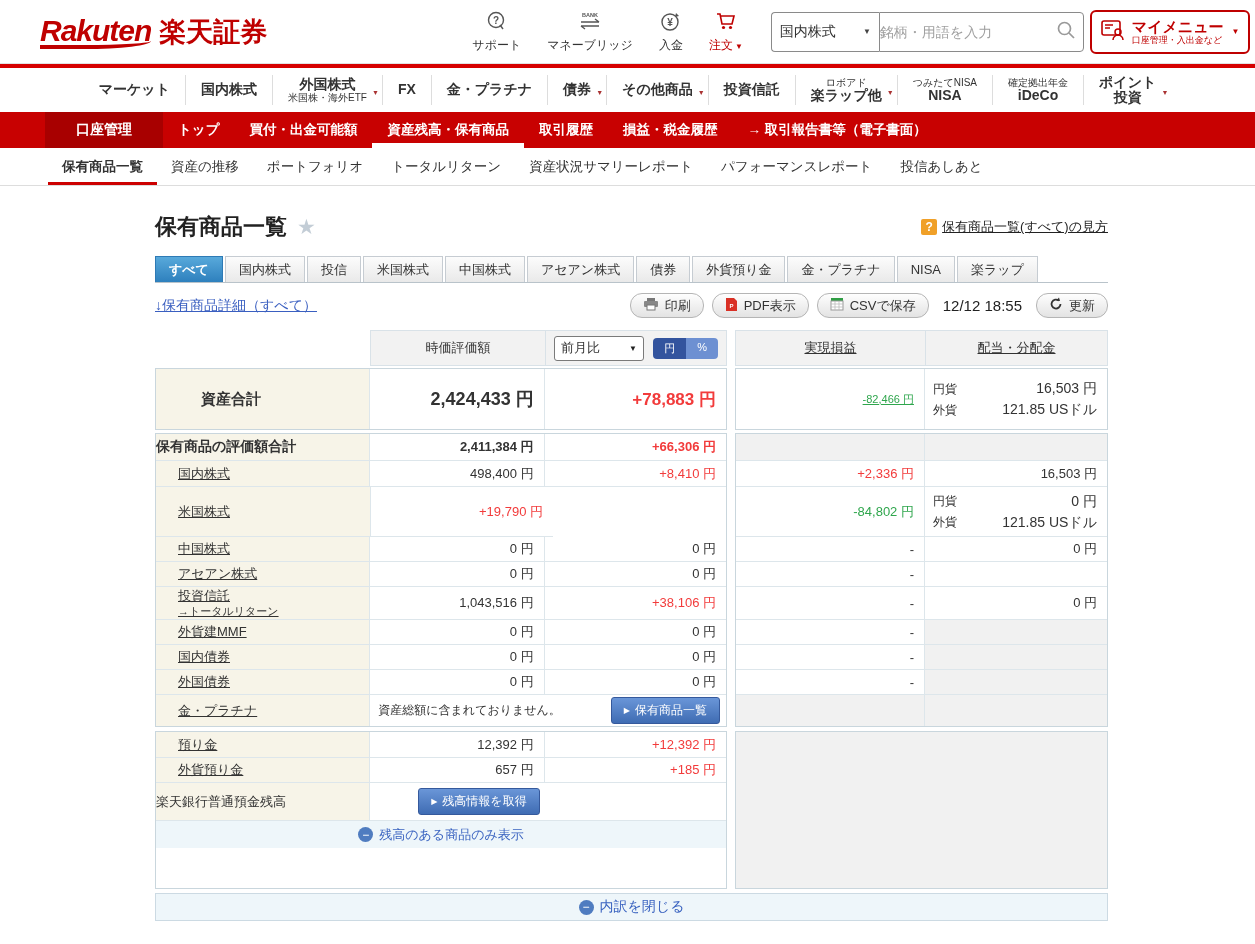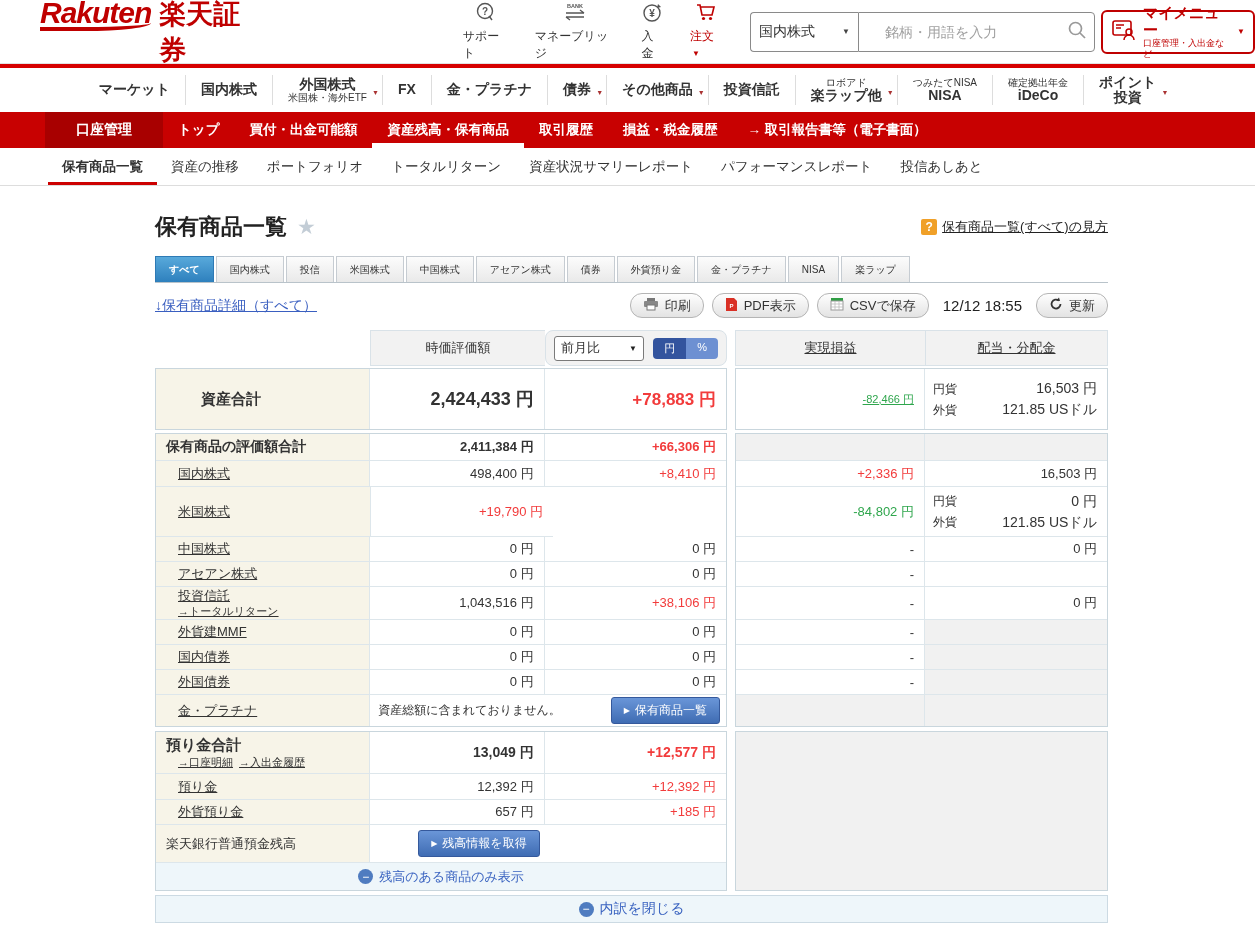--- a/index.html
+++ b/index.html
@@ -11,21 +11,21 @@
   .logo { margin-left:40px; display:flex; align-items:baseline; gap:8px; }
   .logo .brand { color:#bf0000; font-weight:bold; font-style:italic; font-size:30px; letter-spacing:-1px; border-bottom:4px solid #bf0000; border-radius:0 0 60%/8px; line-height:0.95; }
   .logo .prod { color:#bf0000; font-weight:bold; font-size:27px; }
   .qlinks { display:flex; gap:26px; margin-left:205px; }
   .qitem { display:flex; flex-direction:column; align-items:center; gap:2px; font-size:12px; color:#333; cursor:pointer; }
   .qitem.red { color:#bf0000; }
   .qcaret { color:#bf0000; font-size:8px; margin-left:2px; }
   .searchgrp { display:flex; margin-left:28px; height:40px; }
   .fsel { display:flex; align-items:center; justify-content:space-between; width:108px; border:1px solid #8a8a8a; border-right:none; border-radius:4px 0 0 4px; padding:0 8px; font-size:14px; background:#fff; cursor:pointer; }
   .fsel .car { font-size:8px; color:#444; }
-  .sinput { width:237px; border:1px solid #8a8a8a; border-radius:0 4px 4px 0; padding:0 30px 0 26px; font-size:14px; color:#333; font-family:inherit; }
+  .sinput { width:205px; border:1px solid #8a8a8a; border-radius:0 4px 4px 0; padding:0 30px 0 0; font-size:14px; color:#333; font-family:inherit; }
   .sinput::placeholder { color:#a0a0a0; }
   .sbtn { margin-left:-28px; align-self:center; background:none; border:none; cursor:pointer; }
   .mymenu { margin-left:14px; width:160px; height:44px; border:2px solid #bf0000; border-radius:6px; background:#fff; display:flex; align-items:center; gap:6px; padding:0 8px; cursor:pointer; }
   .mymenu .txt { display:flex; flex-direction:column; line-height:1.15; }
   .mymenu .l1 { color:#bf0000; font-weight:bold; font-size:15px; }
   .mymenu .l2 { color:#bf0000; font-size:9px; }
   .mymenu .car { color:#bf0000; font-size:8px; margin-left:2px; }
 
   
   .mainnav { height:48px; border-top:4px solid #d60000; display:flex; align-items:center; justify-content:center; background:#fff; }
@@ -49,21 +49,21 @@
 
   
   .content { padding-left:155px; padding-right:0; }
   .titlerow { display:flex; align-items:center; margin-top:26px; width:953px; }
   .pgtitle { font-size:22px; font-weight:bold; color:#222; }
   .star { color:#c3cdd6; font-size:21px; margin-left:10px; cursor:pointer; }
   .helplink { margin-left:auto; display:flex; align-items:center; gap:5px; font-size:13px; color:#222; }
   .qmark { width:16px; height:16px; background:#f0a028; color:#fff; font-weight:bold; font-size:12px; display:flex; align-items:center; justify-content:center; border-radius:2px; }
 
   .tabs { display:flex; margin-top:14px; width:953px; border-bottom:1px solid #b9c3ca; align-items:flex-end; }
-  .tab { height:26px; line-height:25px; padding:0 13px; font-size:10px; border:1px solid #c6ccd2; border-bottom:none; background:linear-gradient(#fcfcfc,#e9e9e9); margin-right:2px; cursor:pointer; white-space:nowrap; color:#333; }
+  .tab { height:26px; line-height:25px; padding:0 13px; font-size:13px; border:1px solid #c6ccd2; border-bottom:none; background:linear-gradient(#fcfcfc,#e9e9e9); margin-right:2px; cursor:pointer; white-space:nowrap; color:#333; }
   .tab.active { background:linear-gradient(#58a9db,#2e80bd); color:#fff; font-weight:bold; border-color:#2e7ab5; }
 
   .toolbar { display:flex; align-items:center; margin-top:10px; width:953px; }
   .dlink { color:#3a5fc0; font-size:14px; }
   .tools { margin-left:auto; display:flex; align-items:center; gap:8px; }
   .gbtn { display:inline-flex; align-items:center; gap:6px; height:25px; padding:0 12px; font-size:13px; color:#333; background:linear-gradient(#fefefe,#e3e3e3); border:1px solid #b5b5b5; border-radius:12px; cursor:pointer; }
   .tstamp { font-size:15px; color:#222; margin:0 6px; }
 
   
   .twrap { margin-top:12px; width:953px; }
@@ -71,37 +71,37 @@
   .ltab { width:572px; }
   .rtab { width:373px; }
   .gapcol { width:8px; }
   .flexside { display:flex; }
 
   .c { border-right:1px solid #dde6eb; border-bottom:1px solid #dde6eb; display:flex; align-items:center; }
   .block { border:1px solid #c9d6dd; }
   .block .trow:last-child .c { border-bottom:none; }
   .block .trow .c:last-child { border-right:none; }
 
-  .lab { width:215px; background:#f7f4e8; padding-left:10px; }
+  .lab { width:215px; background:#f7f4e8; }
   .lab.sub { padding-left:22px; }
   .lab.boldlab { font-weight:bold; font-size:14px; }
   .v1 { width:175px; justify-content:flex-end; padding-right:10px; }
   .v2 { width:182px; justify-content:flex-end; padding-right:10px; }
   .m23 { width:357px; }
   .r1 { width:190px; justify-content:flex-end; padding-right:10px; }
   .r2 { width:183px; }
   .gray { background:#f1f1f1; }
   .red { color:#f23b3b; }
   .green { color:#2fa64d; }
   .bold { font-weight:bold; }
 
   .hcell { background:#f2f2f2; border:1px solid #d9e2e8; display:flex; align-items:center; justify-content:center; font-size:13px; color:#333; }
   .hc-lab { width:215px; border:none; background:transparent; }
   .hc-v1 { width:175px; border-right:none; }
-  .hc-v2 { width:182px; justify-content:space-between; padding:0 8px;border-radius:8px; }
+  .hc-v2 { width:182px; justify-content:space-between; padding:0 8px; }
   .hc-r1 { width:190px; border-right:none; }
   .hc-r2 { width:183px; }
   .selbox { display:flex; align-items:center; justify-content:space-between; width:90px; height:25px; background:#fff; border:1px solid #7a7a7a; border-radius:3px; padding:0 6px; font-size:13px; cursor:pointer; }
   .selbox .car { font-size:8px; color:#222; }
   .unit-toggle { display:inline-flex; border-radius:4px; overflow:hidden; cursor:pointer; }
   .unit-toggle span { padding:3px 11px; font-size:11px; color:#fff; }
   .unit-toggle .yen { background:#33549e; }
   .unit-toggle .pct { background:#6d90d2; }
 
   .bignum { font-size:18px; font-weight:bold; }
@@ -506,31 +506,20 @@
           <div class="c r1 gray"></div>
           <div class="c r2 gray"></div>
         </div>
       </div>
     </div>
 
     <div class="gap4"></div>
 
     <div class="trow">
       <div class="ltab block">
-        <div class="trow" style="height:42px">
-          <div class="c lab labcol">
-            <span style="font-weight:bold;font-size:15px">預り金合計</span>
-            <span class="minilinks">
-              <a>→口座明細</a>
-              <a>→入出金履歴</a>
-            </span>
-          </div>
-          <div class="c v1 bold" style="font-size:14px">13,049 円</div>
-          <div class="c v2 bold red" style="font-size:14px">+12,577 円</div>
-        </div>
         <div class="trow" style="height:26px">
           <div class="c lab sub">
               <a>預り金</a>
             </div>
           <div class="c v1">12,392 円</div>
           <div class="c v2 red">+12,392 円</div>
         </div>
         <div class="trow" style="height:25px">
           <div class="c lab sub">
               <a>外貨預り金</a>

